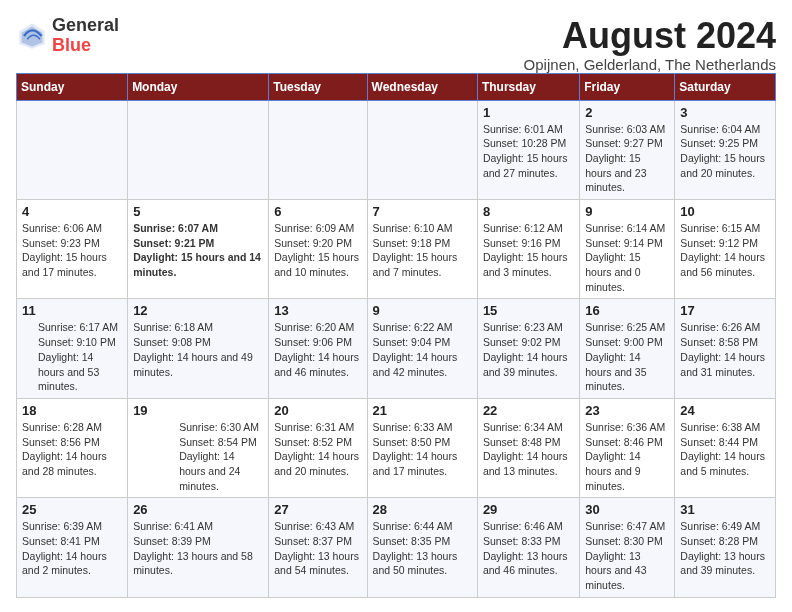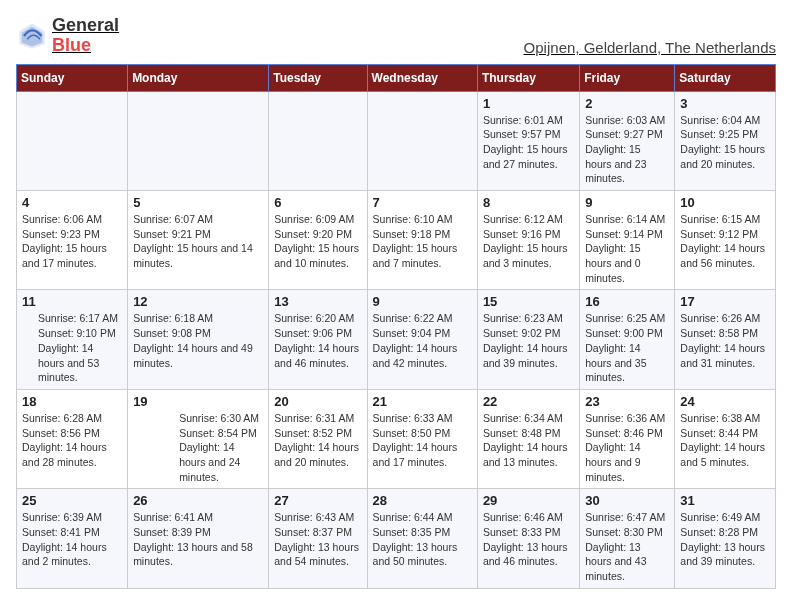--- a/index.html
+++ b/index.html
@@ -6,23 +6,21 @@
     body {
       font-family: Arial, sans-serif;
       background: #fff;
       width: 792px;
       min-height: 612px;
       padding: 16px;
     }
     .header-area {
       display: flex;
       justify-content: space-between;
-      align-items: flex-end;
-      margin-bottom: 8px;
-      text-decoration: underline;
+      align-items: flex-start;
     }
     .logo {
       display: flex;
       align-items: center;
       gap: 4px;
     }
     .logo-text {
       font-size: 18px;
       font-weight: bold;
       line-height: 1.1;
@@ -98,20 +96,21 @@
       <polygon points="20,8 33,16 33,28 20,33 7,28 7,16" fill="#3d6ec4" opacity="0.3"></polygon>
       <path d="M10,20 Q20,6 32,20" stroke="#3d6ec4" stroke-width="3" fill="none"></path>
       <path d="M14,24 Q22,14 30,24" stroke="#3d6ec4" stroke-width="2" fill="none"></path>
     </svg>
     <div class="logo-text">
       <div><span class="general">General</span></div>
       <div><span class="blue">Blue</span></div>
     </div>
   </div>
   <div class="title-area">
+    <div class="cal-title">August 2024</div>
     <div class="cal-subtitle">Opijnen, Gelderland, The Netherlands</div>
   </div>
 </div>
 
 <table>
   <thead>
     <tr id="header-row">
     <th>Sunday</th>
         <th>Monday</th>
         <th>Tuesday</th>
@@ -123,21 +122,21 @@
   </thead>
   <tbody id="calendar-body">
   <tr>
         <td class="empty"></td>
         <td class="empty"></td>
         <td class="empty"></td>
         <td class="empty"></td>
         <td>
           <div class="day-num">1</div>
           <div class="day-info" style="white-space: pre-line;">Sunrise: 6:01 AM
-Sunset: 9:57 PM
+Sunset: 10:28 PM
 Daylight: 15 hours and 27 minutes.</div>
         </td>
         <td>
           <div class="day-num">2</div>
           <div class="day-info" style="white-space: pre-line;">Sunrise: 6:03 AM
 Sunset: 9:27 PM
 Daylight: 15 hours and 23 minutes.</div>
         </td>
         <td>
           <div class="day-num">3</div>
@@ -148,21 +147,21 @@
       </tr>
       <tr>
         <td>
           <div class="day-num">4</div>
           <div class="day-info" style="white-space: pre-line;">Sunrise: 6:06 AM
 Sunset: 9:23 PM
 Daylight: 15 hours and 17 minutes.</div>
         </td>
         <td>
           <div class="day-num">5</div>
-          <div class="day-info" style="white-space: pre-line;">Sunrise: 6:07 AM
+          <div class="day-info" style="white-space: pre-line; font-weight: bold;">Sunrise: 6:07 AM
 Sunset: 9:21 PM
 Daylight: 15 hours and 14 minutes.</div>
         </td>
         <td>
           <div class="day-num">6</div>
           <div class="day-info" style="white-space: pre-line;">Sunrise: 6:09 AM
 Sunset: 9:20 PM
 Daylight: 15 hours and 10 minutes.</div>
         </td>
         <td>

